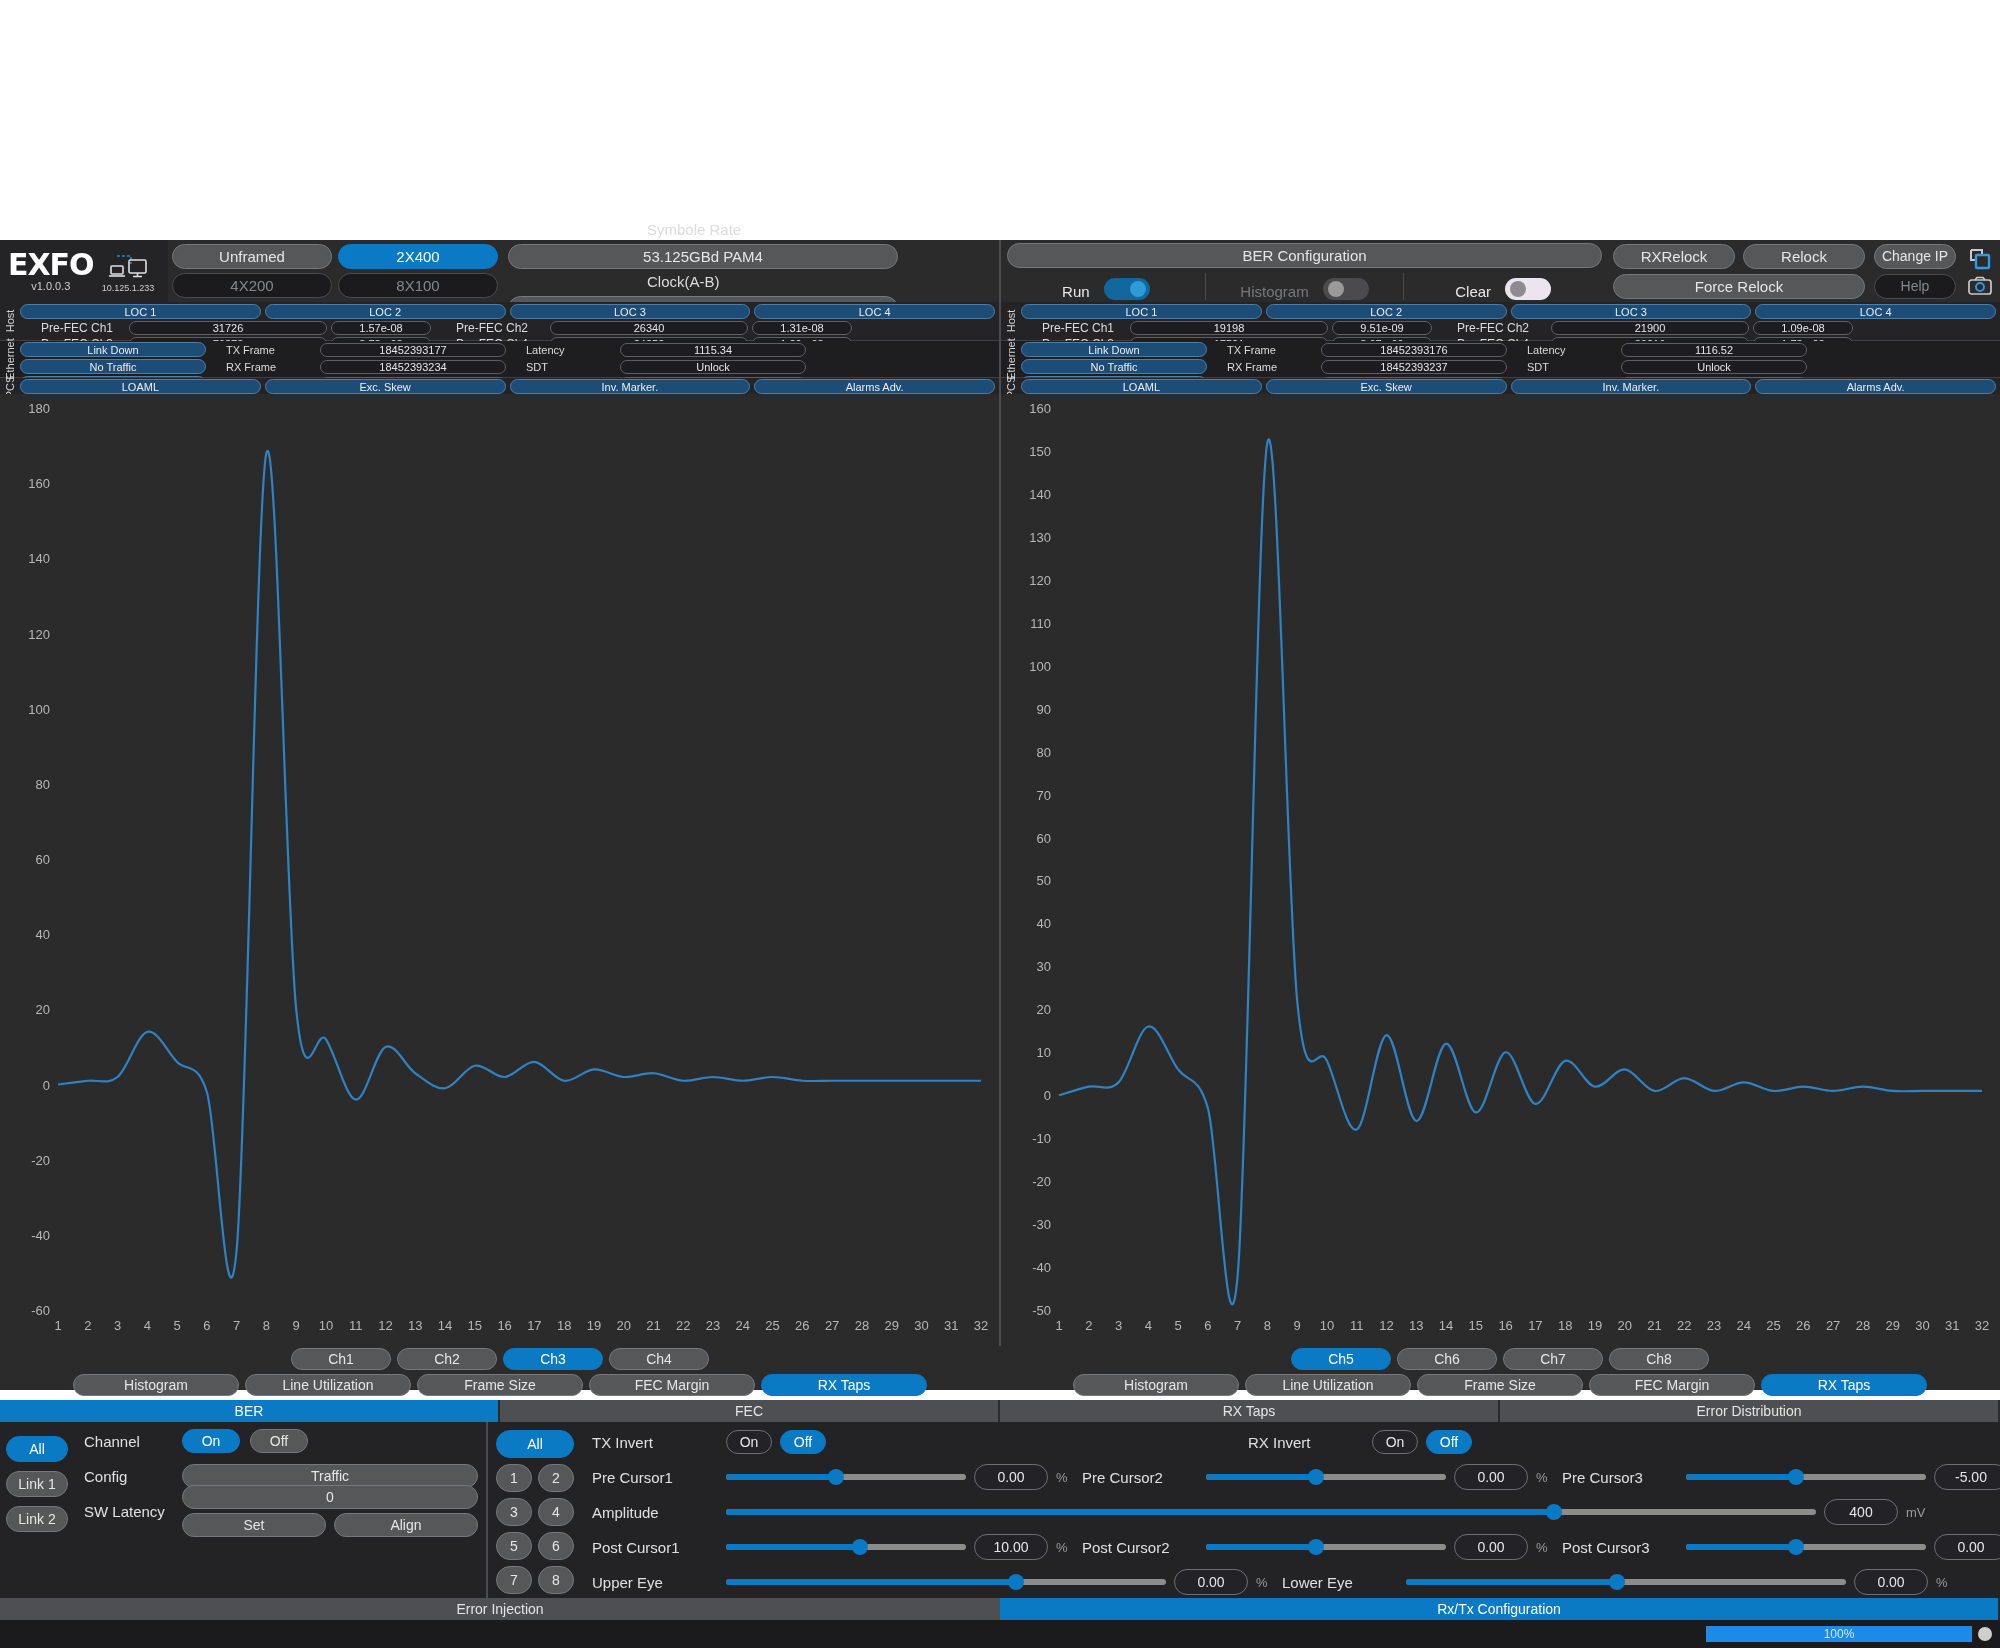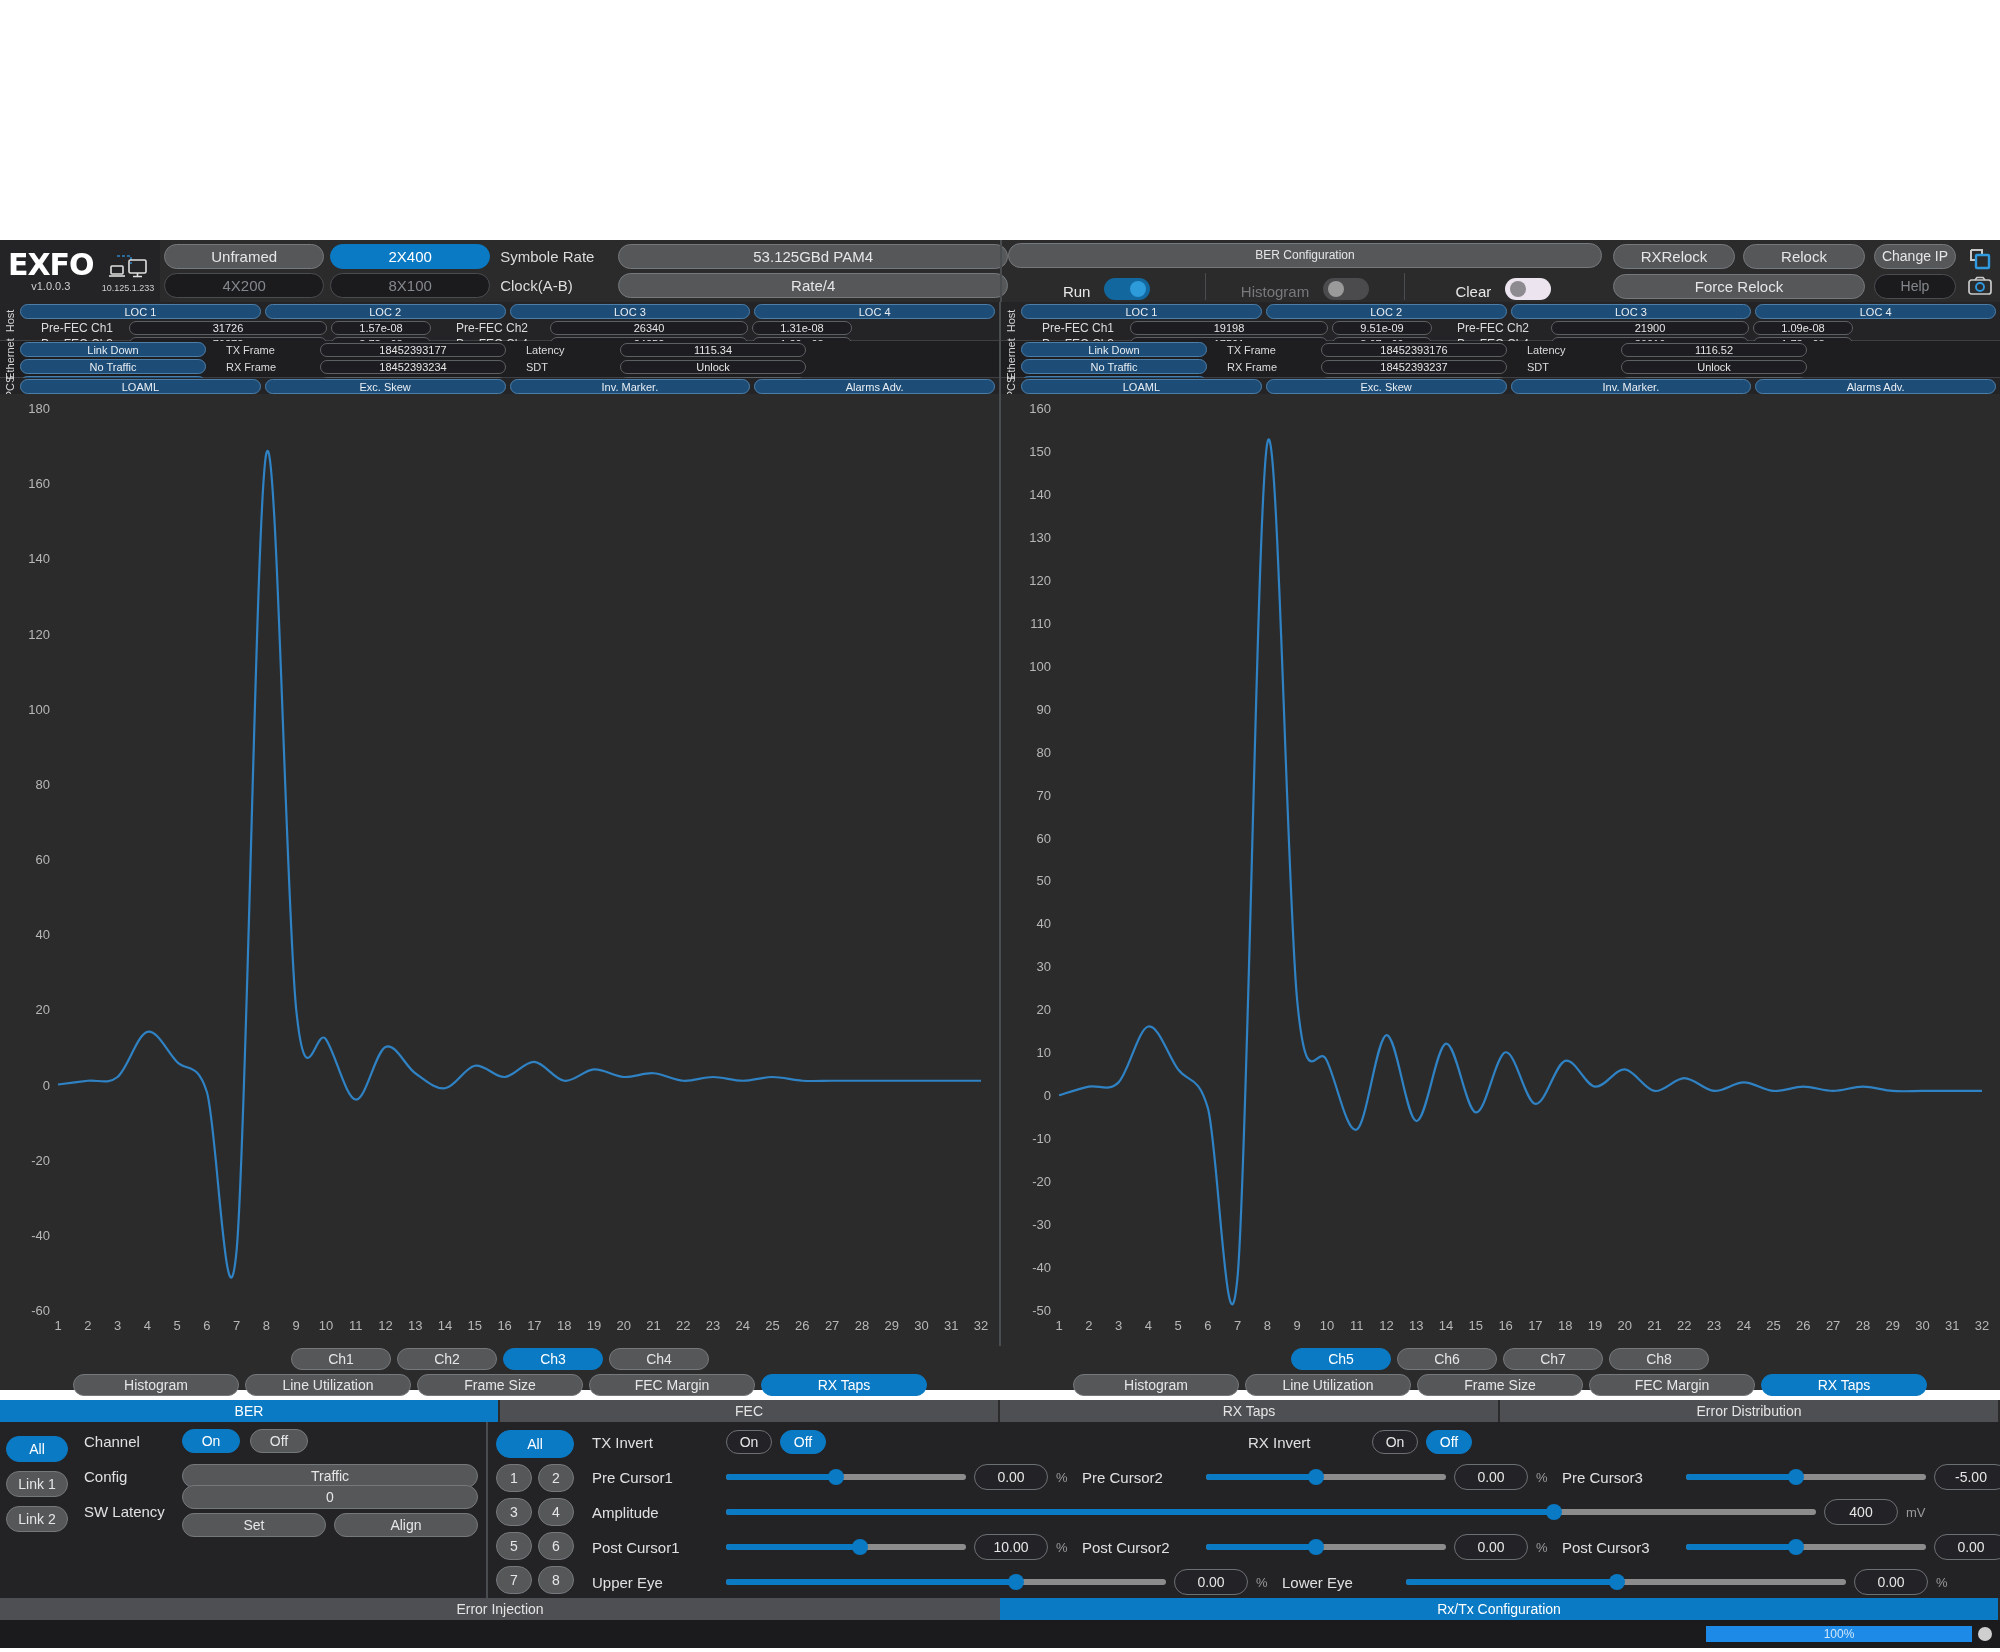--- a/index.html
+++ b/index.html
@@ -26,26 +26,26 @@
   .exfo{font-size:30px;font-weight:700;letter-spacing:-1px;color:#fff;line-height:26px;font-family:"DejaVu Sans",sans-serif;}
   .exfo-sub{font-size:11px;color:#cfcfcf;margin-top:2px;}
   .brand-r{display:flex;flex-direction:column;align-items:center;}
   .ipnum{font-size:9px;color:#cfcfcf;margin-top:1px;}
 
   .segcol{display:flex;flex-direction:column;justify-content:center;gap:4px;padding:0 4px;}
   .segrow{display:flex;gap:6px;}
   .seg{width:160px;height:25px;font-size:15px;}
 
   .labcol{display:flex;flex-direction:column;justify-content:center;gap:4px;padding-left:6px;}
-  .labrow{display:flex;align-items:center;gap:6px;}
+  .labrow{display:flex;align-items:center;gap:6px;flex-direction:column;}
   .lab{font-size:15px;color:#dcdcdc;width:112px;}
   .fieldwide{width:390px;height:25px;font-size:15px;}
 
   .berbox{flex:1;display:flex;flex-direction:column;justify-content:center;gap:5px;padding:0 6px;}
-  .berbtn{height:25px;width:100%;font-size:12px;}
+  .berbtn{height:25px;width:100%;font-size:15px;}
   .togrow{display:flex;align-items:stretch;height:27px;}
   .togcell{flex:1;display:flex;align-items:flex-end;justify-content:center;gap:14px;border-right:1px solid #4a4d50;}
   .togcell:last-child{border-right:none;}
   .toglab{font-size:15px;}
   .toglab.dim{color:#77797c;}
   .tog{width:46px;height:22px;border-radius:999px;position:relative;}
   .tog .knob{position:absolute;top:3px;width:16px;height:16px;border-radius:50%;}
   .tog.on{background:#11679e;}
   .tog.on .knob{right:4px;background:#2d9ada;}
   .tog.mid{background:#4b4b4e;}

